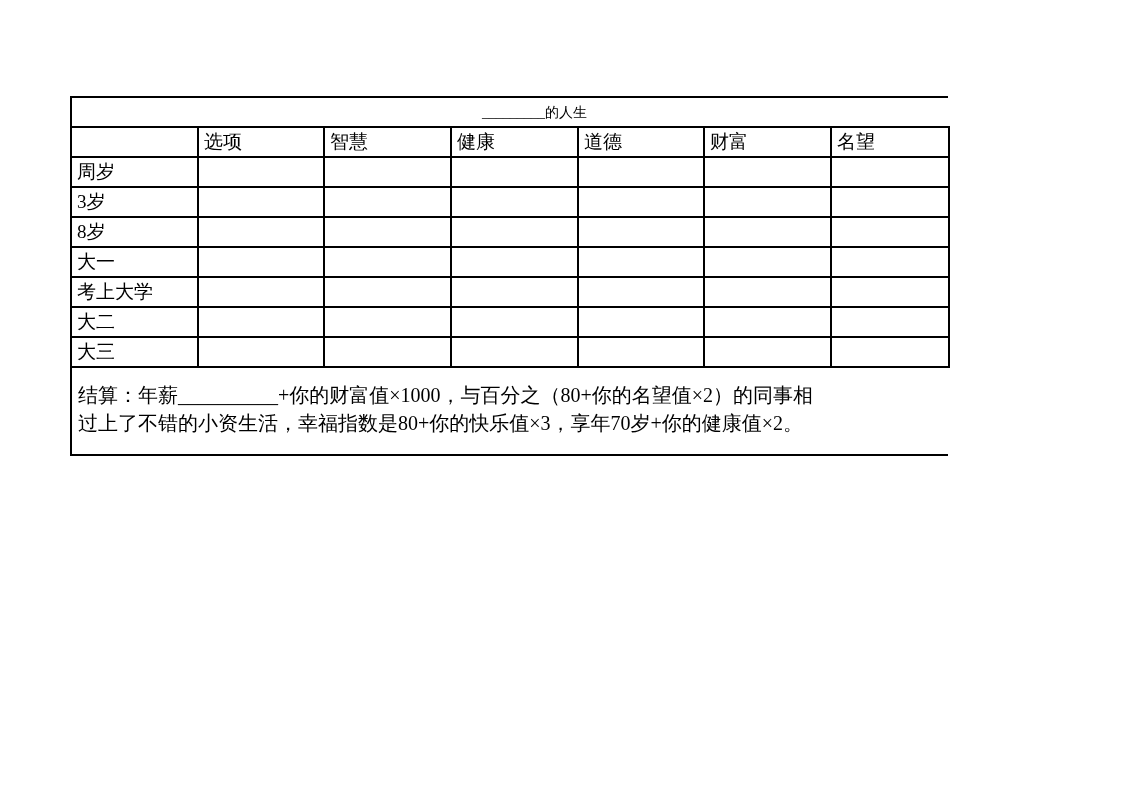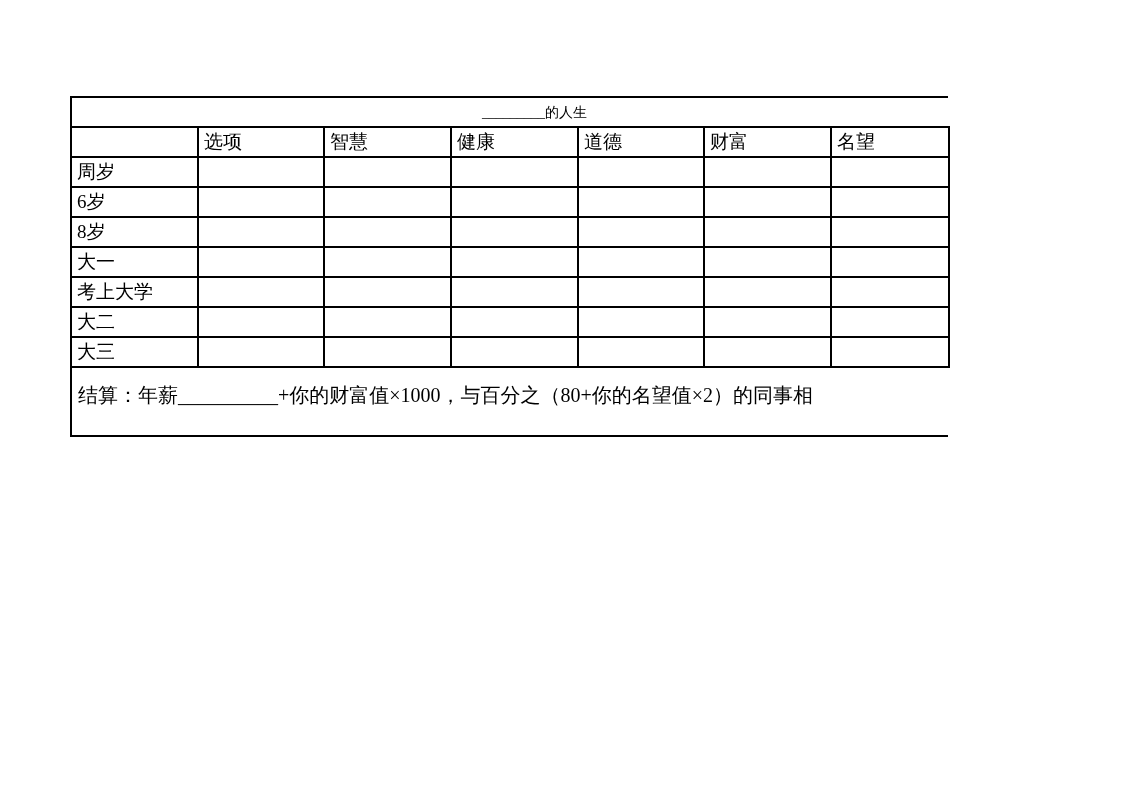--- a/index.html
+++ b/index.html
@@ -51,21 +51,21 @@
     font-size: 19px;
     font-weight: normal;
     text-align: left;
     vertical-align: middle;
     overflow: hidden;
     white-space: nowrap;
   }
   
   .footer {
     box-sizing: border-box;
-    height: 69px;
+    height: 88px;
     border-left: 2px solid #000;
     border-bottom: 2px solid #000;
     padding: 13px 0 0 6px;
     font-size: 20px;
     line-height: 28px;
     white-space: nowrap;
     overflow: hidden;
   }
 </style>
 </head>
@@ -102,21 +102,21 @@
         <tr>
           <td>周岁</td>
           <td></td>
           <td></td>
           <td></td>
           <td></td>
           <td></td>
           <td></td>
         </tr>
         <tr>
-          <td>6岁</td>
+          <td>3岁</td>
           <td></td>
           <td></td>
           <td></td>
           <td></td>
           <td></td>
           <td></td>
         </tr>
         <tr>
           <td>8岁</td>
           <td></td>
@@ -160,15 +160,16 @@
           <td></td>
           <td></td>
           <td></td>
           <td></td>
         </tr>
       </tbody>
   </table>
 
   <div class="footer">
     <div>结算：年薪__________+你的财富值×1000，与百分之（80+你的名望值×2）的同事相</div>
+    <div>过上了不错的小资生活，幸福指数是80+你的快乐值×3，享年70岁+你的健康值×2。</div>
   </div>
 
 </div>
 
 </body></html>

